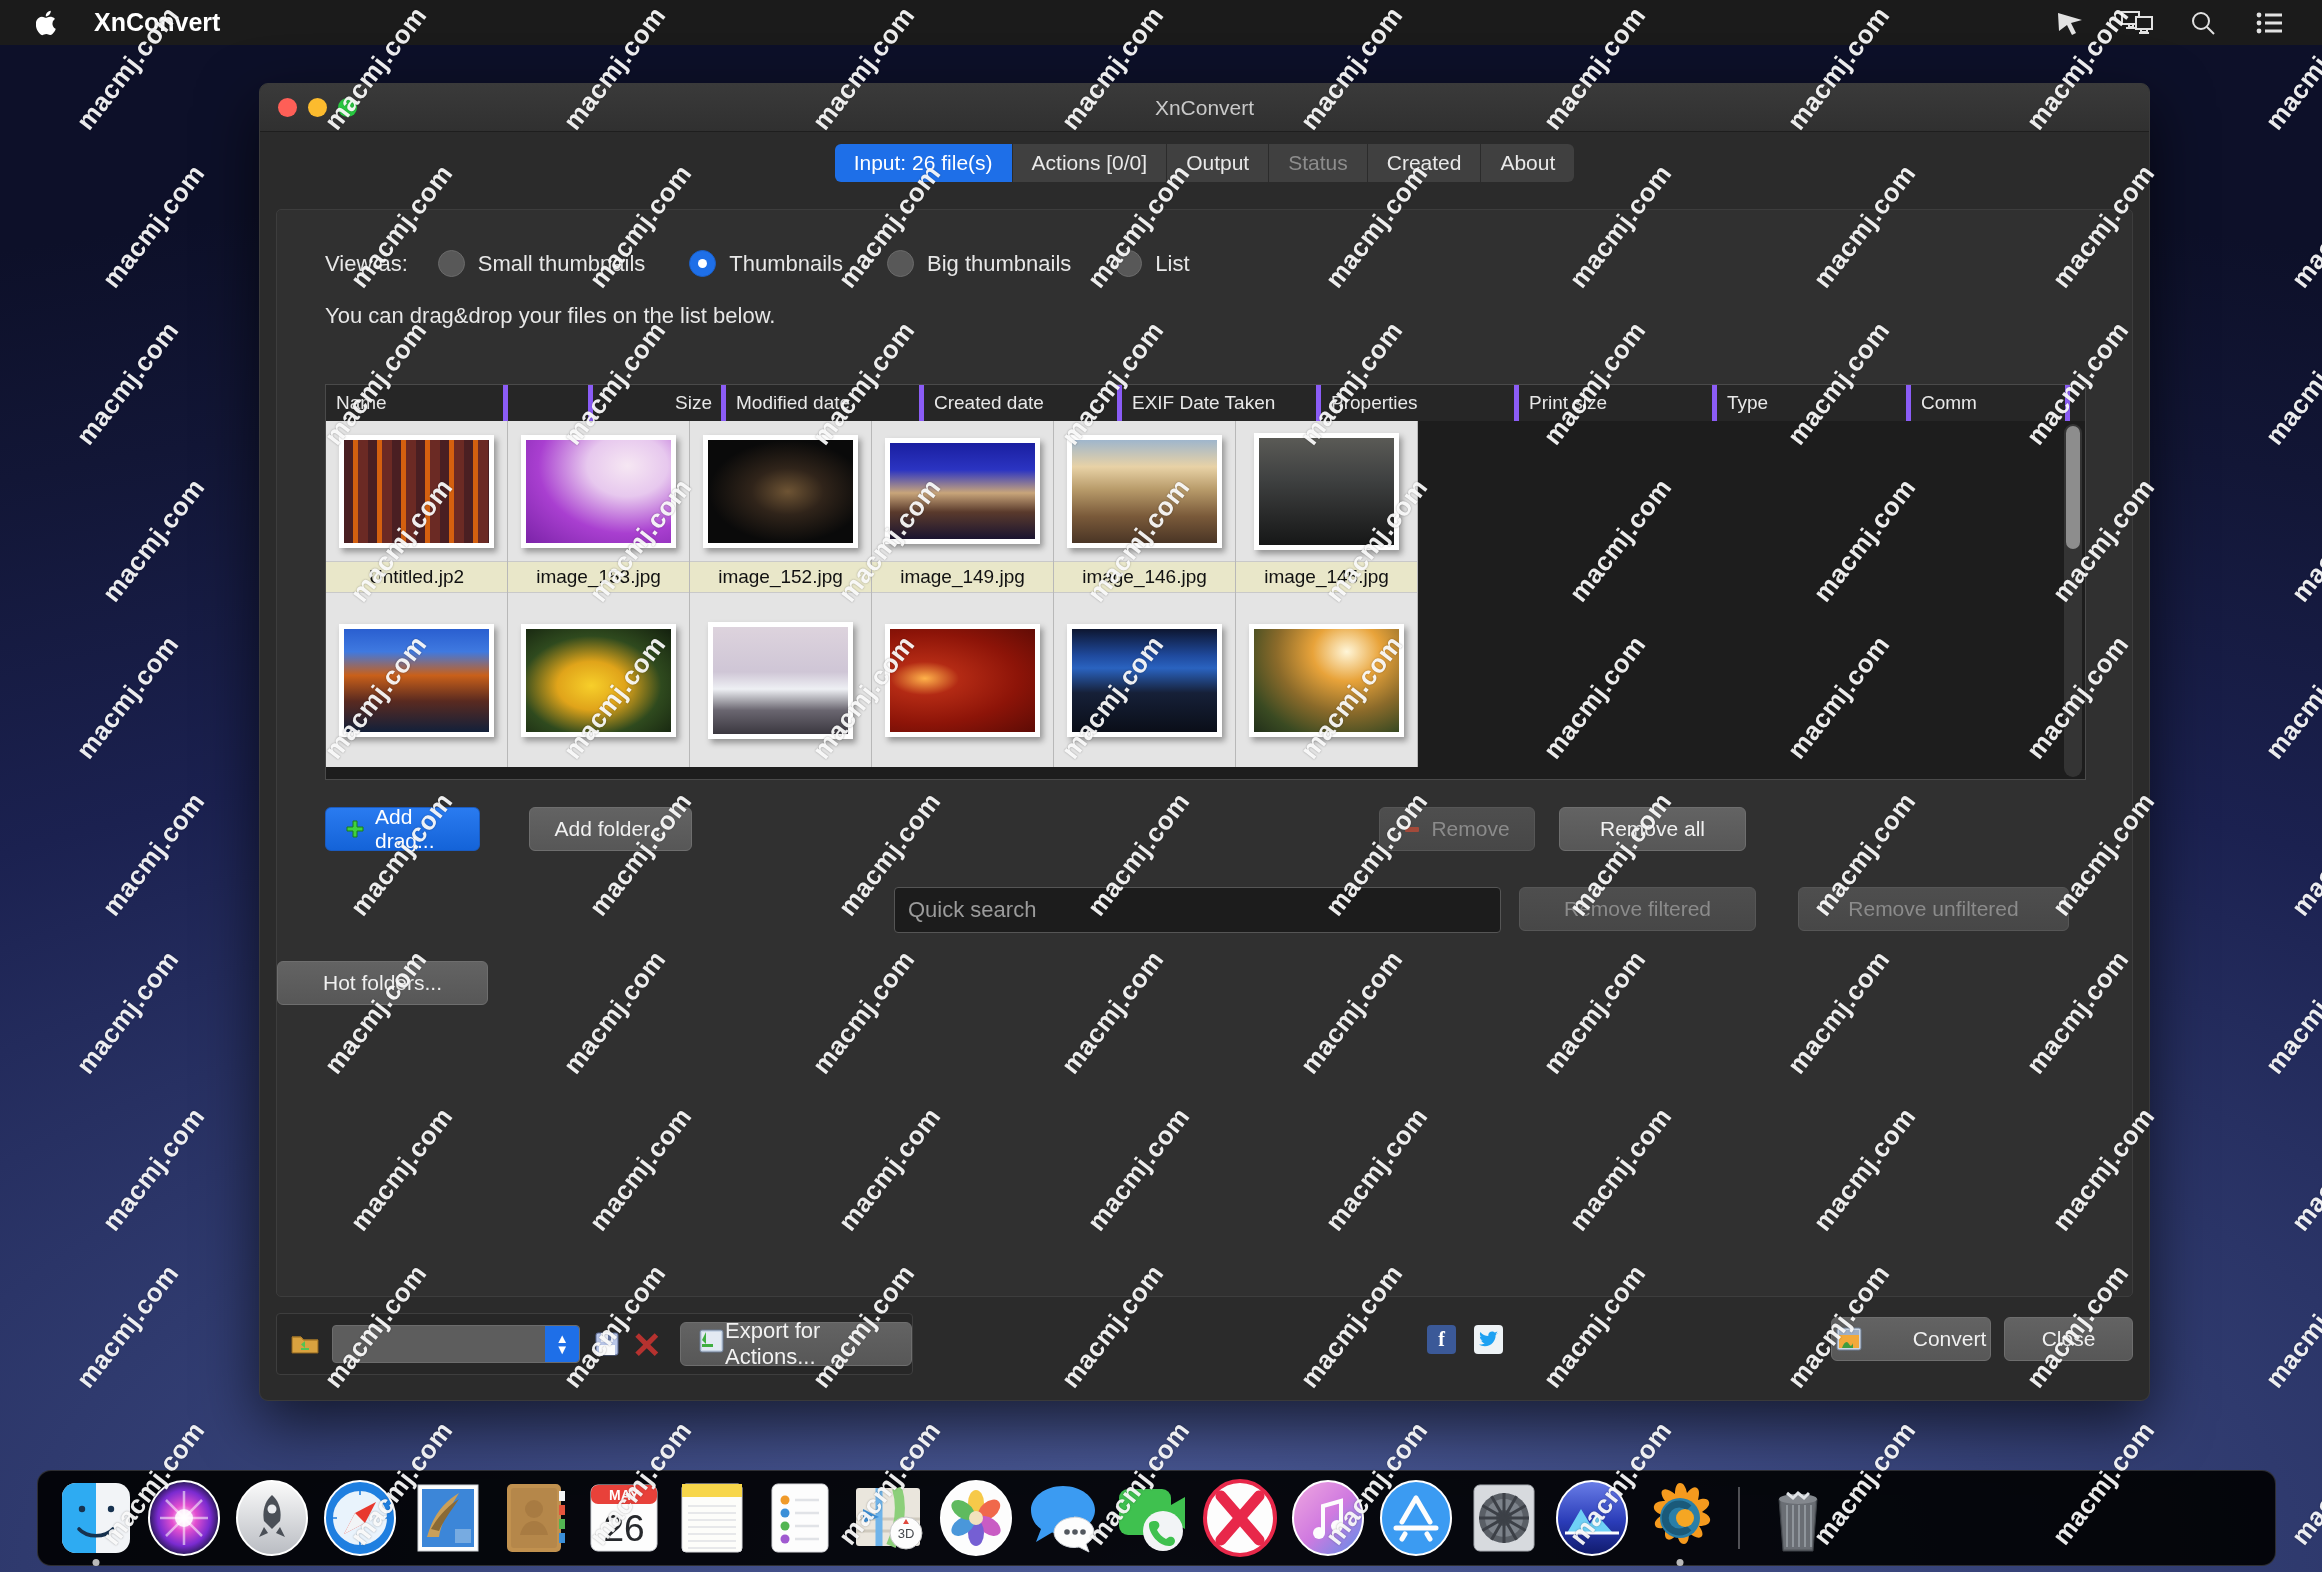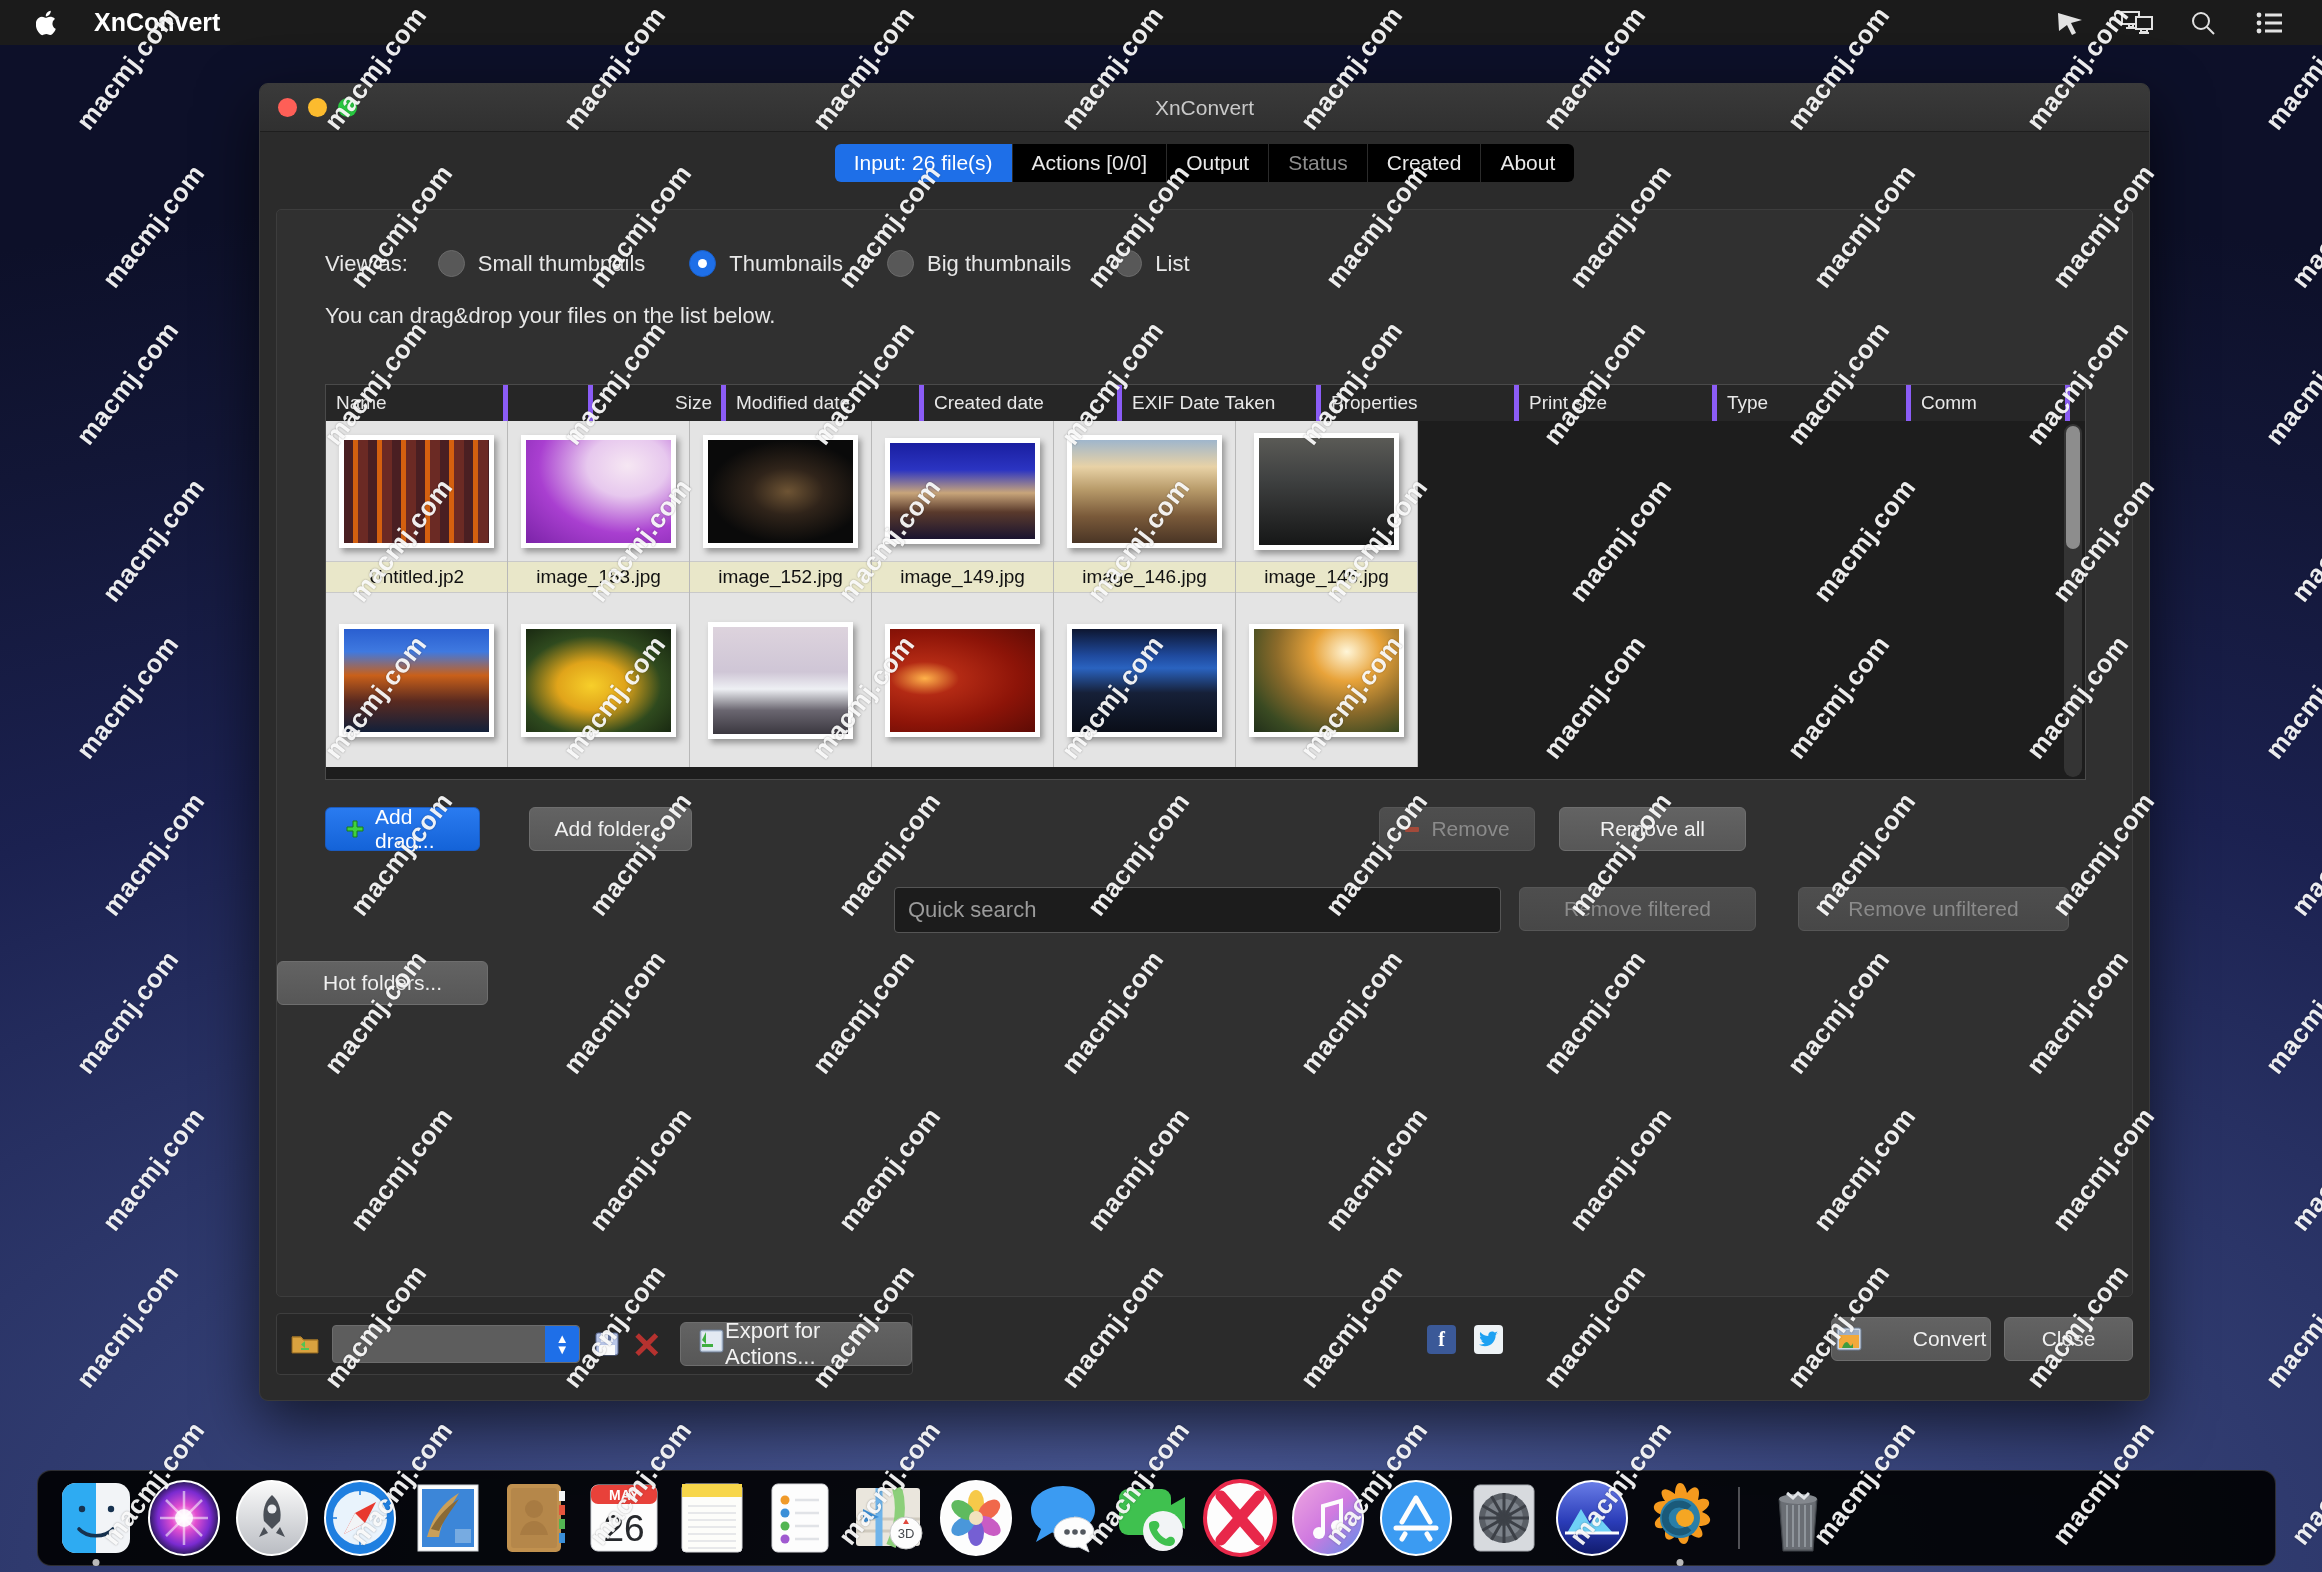--- a/index.html
+++ b/index.html
@@ -51,21 +51,21 @@
     color:#c9c9c9; font-size:21px;
   }
 
   
   #tabs {
     display:flex; justify-content:center; padding-top:12px; height:56px;
     background:#2b2b2b;
   }
   .tab {
     height:38px; padding:0 19px; display:flex; align-items:center;
-    font-size:21px; color:#e9e9e9; background:#000000;
+    font-size:21px; color:#e9e9e9; background:#404040;
     border-right:1px solid #2b2b2b;
   }
   .tab:first-child { border-radius:6px 0 0 6px; }
   .tab:last-child { border-radius:0 6px 6px 0; border-right:none; }
   .tab.active { background:#1e6fe8; color:#fff; }
   .tab.disabled { color:#8d8d8d; }
 
   
   #panel {
     position:absolute; left:16px; top:125px; width:1857px; height:1088px;

